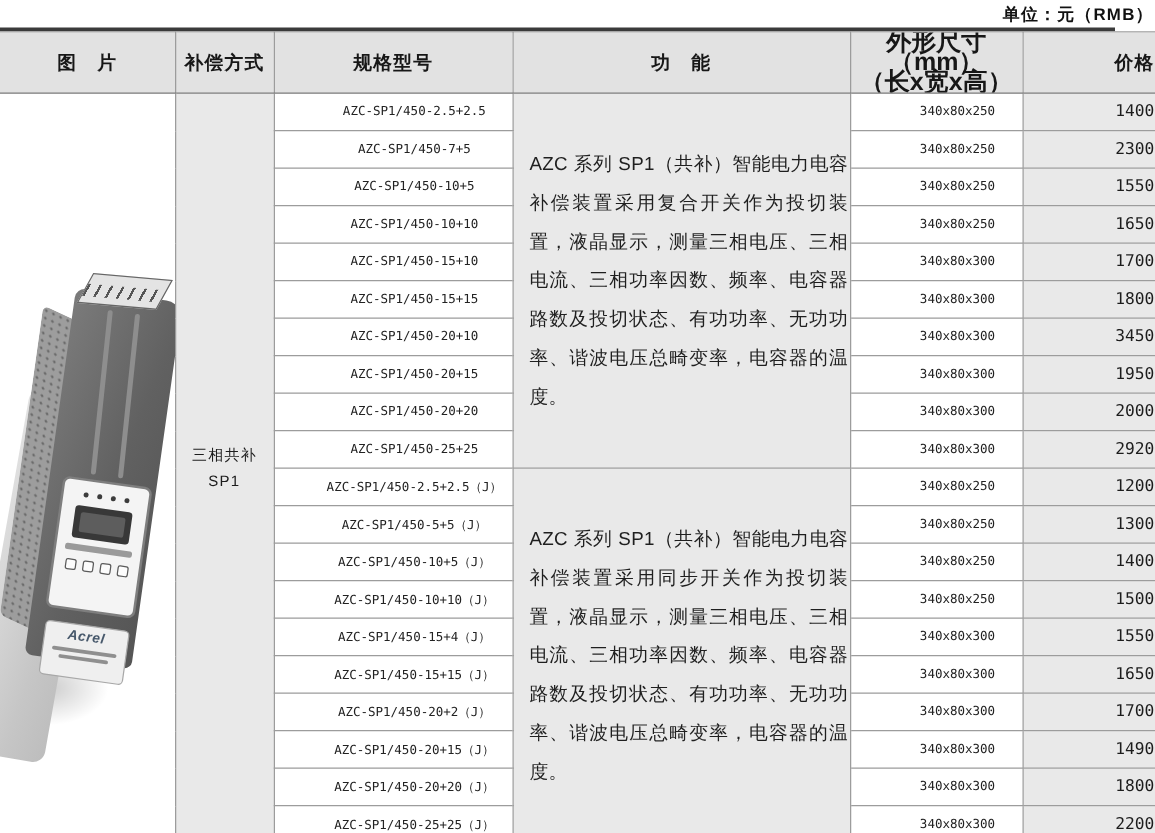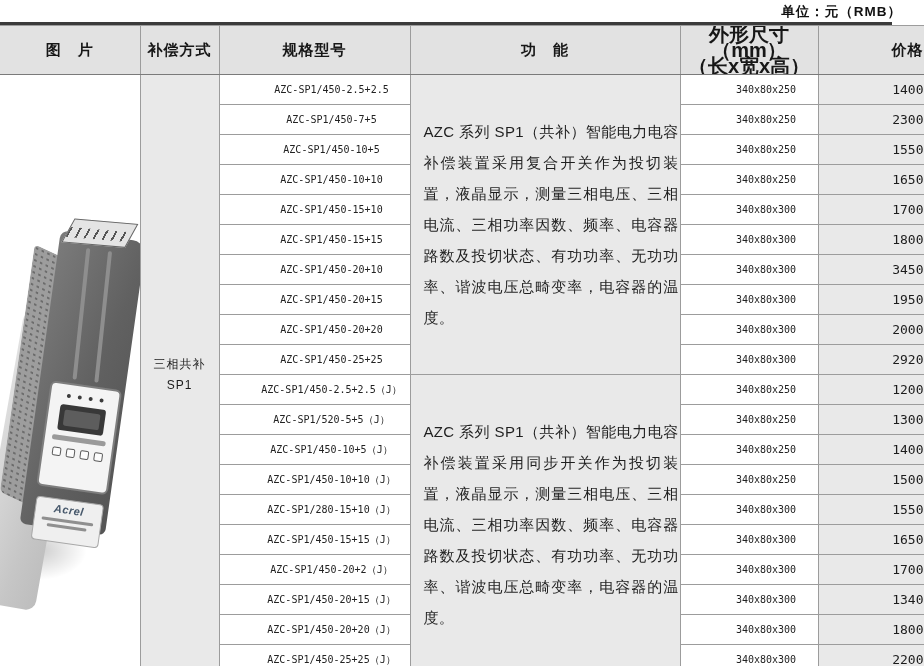--- a/index.html
+++ b/index.html
@@ -1,19 +1,19 @@
 <!DOCTYPE html>
 <html><head>
 <meta charset="utf-8">
 <style>
   * { margin:0; padding:0; box-sizing:border-box; }
   html,body { width:924px; height:666px; background:#ffffff; overflow:hidden;
     font-family:"Liberation Sans","DejaVu Sans",sans-serif; color:#1c1c1c; }
 
-  .unit-label { position:absolute; top:3px; right:22px; font-size:13.5px;
+  .unit-label { position:absolute; top:3px; right:1px; font-size:13.5px;
     font-weight:bold; letter-spacing:1px; color:#111; }
 
   .table-wrap { position:absolute; top:22px; left:0; width:892px;
     border-top:3px solid #3b3b3b; border-bottom:3px solid #0c4a6e; }
 
   table { border-collapse:collapse; table-layout:fixed; width:924px; }
   th, td { border:1px solid #9c9c9c; text-align:center; vertical-align:middle;
     overflow:hidden; }
   th { background:#e2e2e2; font-size:15px; font-weight:bold; height:35px;
     color:#171717; letter-spacing:1px; border-bottom-color:#7a7a7a; }
@@ -206,53 +206,53 @@
     </tr>
     <tr class="data-row">
       <td class="mono">AZC-SP1/450-2.5+2.5（J）</td>
       <td class="shaded fn-cell" rowspan="10">
         <div class="fn-text">AZC 系列 SP1（共补）智能电力电容补偿装置采用同步开关作为投切装置，液晶显示，测量三相电压、三相电流、三相功率因数、频率、电容器路数及投切状态、有功功率、无功功率、谐波电压总畸变率，电容器的温度。</div>
       </td>
       <td class="mono">340x80x250</td>
       <td class="shaded price-cell">1200</td>
     </tr>
     <tr class="data-row">
-      <td class="mono">AZC-SP1/520-5+5（J）</td>
+      <td class="mono">AZC-SP1/450-5+5（J）</td>
       <td class="mono">340x80x250</td>
       <td class="shaded price-cell">1300</td>
     </tr>
     <tr class="data-row">
       <td class="mono">AZC-SP1/450-10+5（J）</td>
       <td class="mono">340x80x250</td>
       <td class="shaded price-cell">1400</td>
     </tr>
     <tr class="data-row">
       <td class="mono">AZC-SP1/450-10+10（J）</td>
       <td class="mono">340x80x250</td>
       <td class="shaded price-cell">1500</td>
     </tr>
     <tr class="data-row">
-      <td class="mono">AZC-SP1/280-15+10（J）</td>
+      <td class="mono">AZC-SP1/450-15+4（J）</td>
       <td class="mono">340x80x300</td>
       <td class="shaded price-cell">1550</td>
     </tr>
     <tr class="data-row">
       <td class="mono">AZC-SP1/450-15+15（J）</td>
       <td class="mono">340x80x300</td>
       <td class="shaded price-cell">1650</td>
     </tr>
     <tr class="data-row">
       <td class="mono">AZC-SP1/450-20+2（J）</td>
       <td class="mono">340x80x300</td>
       <td class="shaded price-cell">1700</td>
     </tr>
     <tr class="data-row">
       <td class="mono">AZC-SP1/450-20+15（J）</td>
       <td class="mono">340x80x300</td>
-      <td class="shaded price-cell">1340</td>
+      <td class="shaded price-cell">1490</td>
     </tr>
     <tr class="data-row">
       <td class="mono">AZC-SP1/450-20+20（J）</td>
       <td class="mono">340x80x300</td>
       <td class="shaded price-cell">1800</td>
     </tr>
     <tr class="data-row">
       <td class="mono">AZC-SP1/450-25+25（J）</td>
       <td class="mono">340x80x300</td>
       <td class="shaded price-cell">2200</td>

